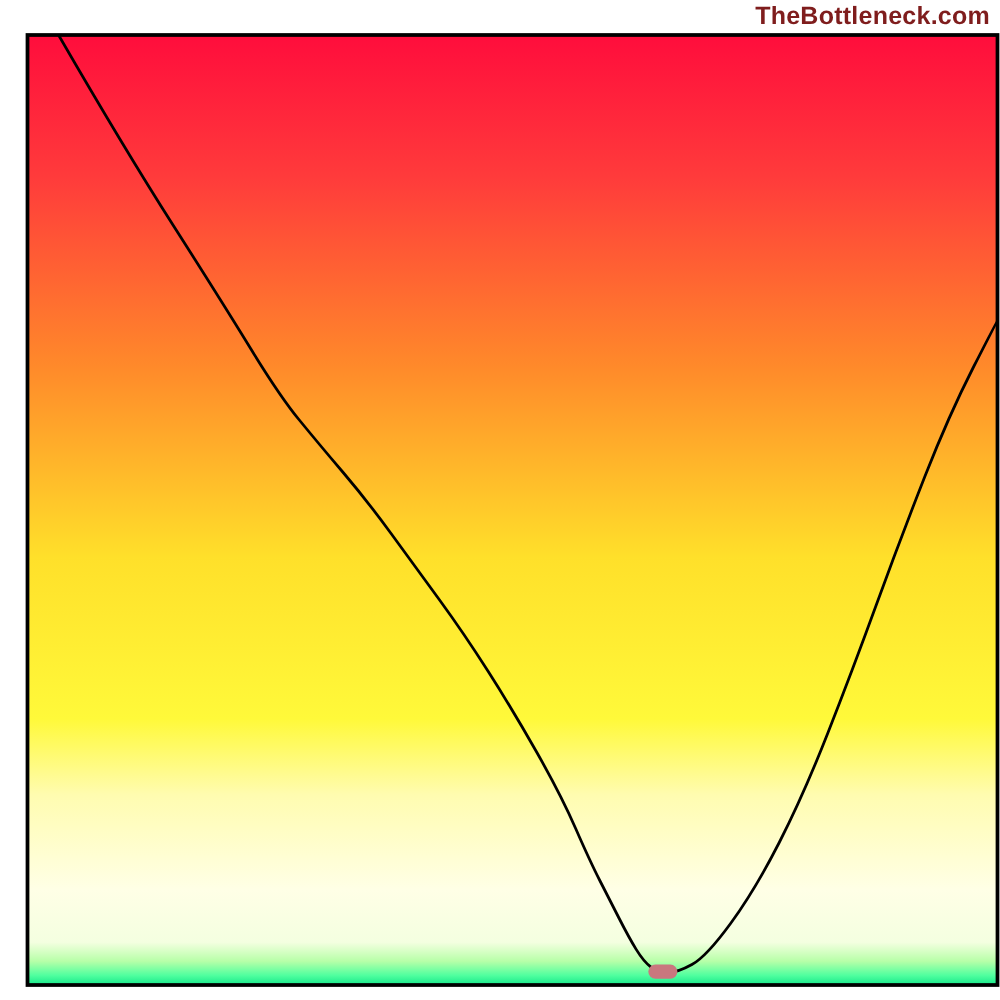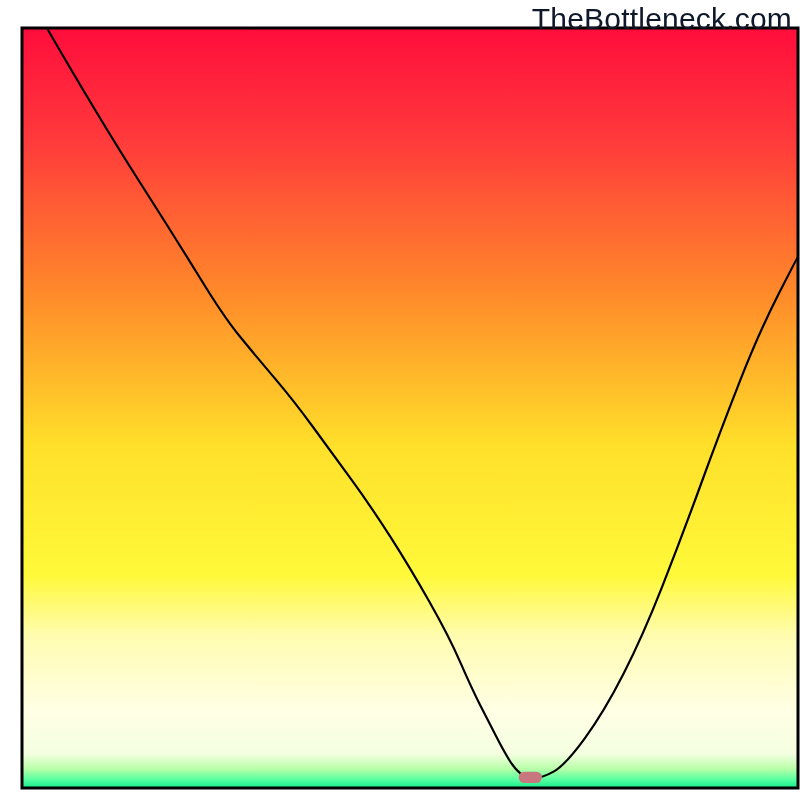--- a/index.html
+++ b/index.html
@@ -12,23 +12,23 @@
   }
   .chart-container {
     position: relative;
     width: 800px;
     height: 800px;
   }
   .watermark {
     position: absolute;
     top: 2px;
     right: 8px;
-    font-size: 30px;
-    font-weight: 400;
-    color: #0f172a;
+    font-size: 20px;
+    font-weight: 700;
+    color: #7f1d1d;
     letter-spacing: 0.2px;
     z-index: 10;
   }
   svg.plot {
     position: absolute;
     top: 0;
     left: 0;
   }
 </style>
 </head>

